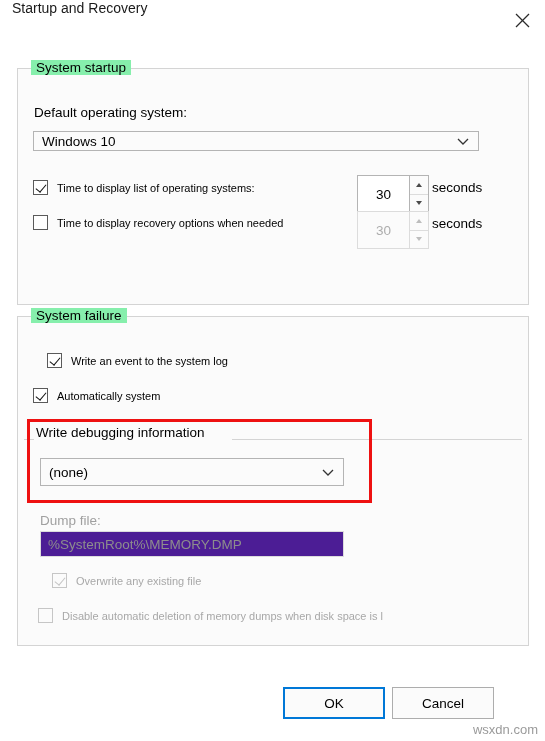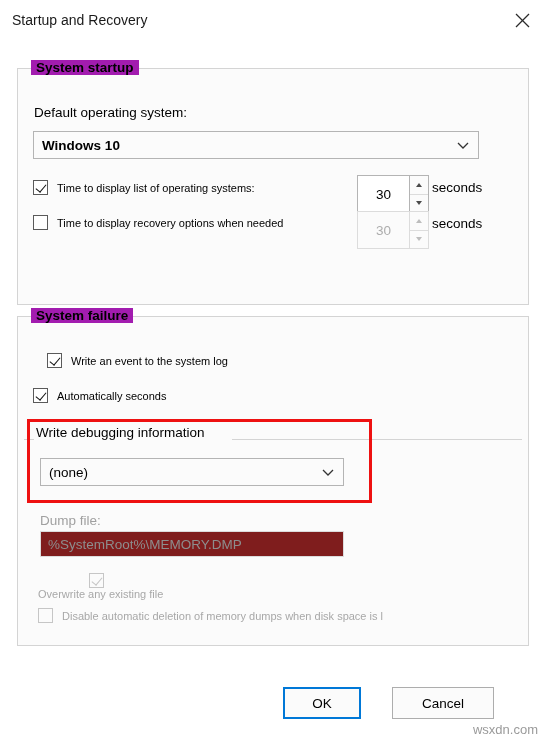--- a/index.html
+++ b/index.html
@@ -12,21 +12,21 @@
     font-size: 13.5px;
     color: #000000;
     position: relative;
     overflow: hidden;
   }
 
   
   .titlebar {
     height: 40px;
     display: flex;
-    align-items: center;
+    align-items: flex-start;
     justify-content: space-between;
     background: #ffffff;
   }
   .title-text {
     padding-left: 12px;
     font-size: 14px;
     color: #1a1a1a;
   }
   .close-btn {
     width: 46px;
@@ -41,25 +41,24 @@
   
   .groupbox {
     position: absolute;
     border: 1px solid #d4d4d4;
     background: #fbfbfb;
   }
   .group-legend {
     position: absolute;
     top: -9px;
     left: 13px;
-    background: #a21caf;
+    background: #86efac;
     padding: 0 5px;
     font-size: 13.5px;
     color: #000000;
-    font-weight: bold;
   }
 
   #group-startup { left: 17px; top: 68px; width: 512px; height: 237px; }
   #group-failure { left: 17px; top: 316px; width: 512px; height: 330px; }
 
   .label {
     position: absolute;
     font-size: 13.5px;
     color: #000000;
     white-space: nowrap;
@@ -163,21 +162,21 @@
     border-right: 3.5px solid transparent;
     border-top: 4px solid #4a4a4a;
   }
   .spin.dis .tri-up { border-bottom-color: #bdbdbd; }
   .spin.dis .tri-down { border-top-color: #bdbdbd; }
 
   
   .txtfield {
     position: absolute;
     border: 1px solid #dcdcdc;
-    background: #7f1d1d;
+    background: #4c1d95;
     display: flex;
     align-items: center;
     padding-left: 7px;
     font-size: 13.5px;
     color: #8d8d8d;
   }
 
   
   .redbox {
     position: absolute;
@@ -236,21 +235,21 @@
     </span>
   </div>
 </div>
 
 <div class="groupbox" id="group-startup">
   <div class="group-legend">System startup</div>
 </div>
 
 <div class="label" style="left:34px; top:105px;">Default operating system:</div>
 
-<div class="combo" style="left:33px; top:131px; width:446px; height:28px;font-weight:bold;">
+<div class="combo" style="left:33px; top:131px; width:446px; height:20px;">
   <span>Windows 10</span>
   <span class="arrow">
     <svg width="12" height="8" viewBox="0 0 12 8">
         <polyline points="1,1.5 6,6.5 11,1.5" fill="none" stroke="#333" stroke-width="1.3"></polyline>
       </svg>
   </span>
 </div>
 
 <div class="cb-row" style="left:33px; top:180px;">
   <span class="cbox checked"></span>
@@ -290,21 +289,21 @@
   <div class="group-legend">System failure</div>
 </div>
 
 <div class="cb-row" style="left:33px; top:353px;padding-left:14px;">
   <span class="cbox checked"></span>
   <span class="cb-label">Write an event to the system log</span>
 </div>
 
 <div class="cb-row" style="left:33px; top:388px;">
   <span class="cbox checked"></span>
-  <span class="cb-label">Automatically seconds</span>
+  <span class="cb-label">Automatically system</span>
 </div>
 
 <div class="inner-line" style="left:24px; top:439px; width:10px;"></div>
 <div class="inner-line" style="left:232px; top:439px; width:290px;"></div>
 <div class="inner-legend" style="left:36px; top:425px;">Write debugging information</div>
 
 <div class="combo" style="left:40px; top:458px; width:304px; height:28px;">
   <span>(none)</span>
   <span class="arrow">
     <svg width="12" height="8" viewBox="0 0 12 8">
@@ -313,30 +312,30 @@
   </span>
 </div>
 
 <div class="redbox" style="left:27px; top:419px; width:345px; height:84px;"></div>
 
 <div class="label disabled" style="left:40px; top:513px;">Dump file:</div>
 <div class="txtfield" style="left:40px; top:531px; width:304px; height:26px;">
   <span>%SystemRoot%\MEMORY.DMP</span>
 </div>
 
-<div class="cb-row" style="left:38px; top:573px;flex-direction:column;">
+<div class="cb-row" style="left:52px; top:573px;">
   <span class="cbox dis checked"></span>
   <span class="cb-label disabled">Overwrite any existing file</span>
 </div>
 
 <div class="cb-row" style="left:38px; top:608px;">
   <span class="cbox dis"></span>
   <span class="cb-label disabled">Disable automatic deletion of memory dumps when disk space is l</span>
 </div>
 
-<div class="btn default" style="left:283px; top:687px; width:78px;">
+<div class="btn default" style="left:283px; top:687px; width:102px;">
   <span>OK</span>
 </div>
 <div class="btn" style="left:392px; top:687px; width:102px;">
   <span>Cancel</span>
 </div>
 
 <div class="watermark">wsxdn.com</div>
 
 </body></html>

